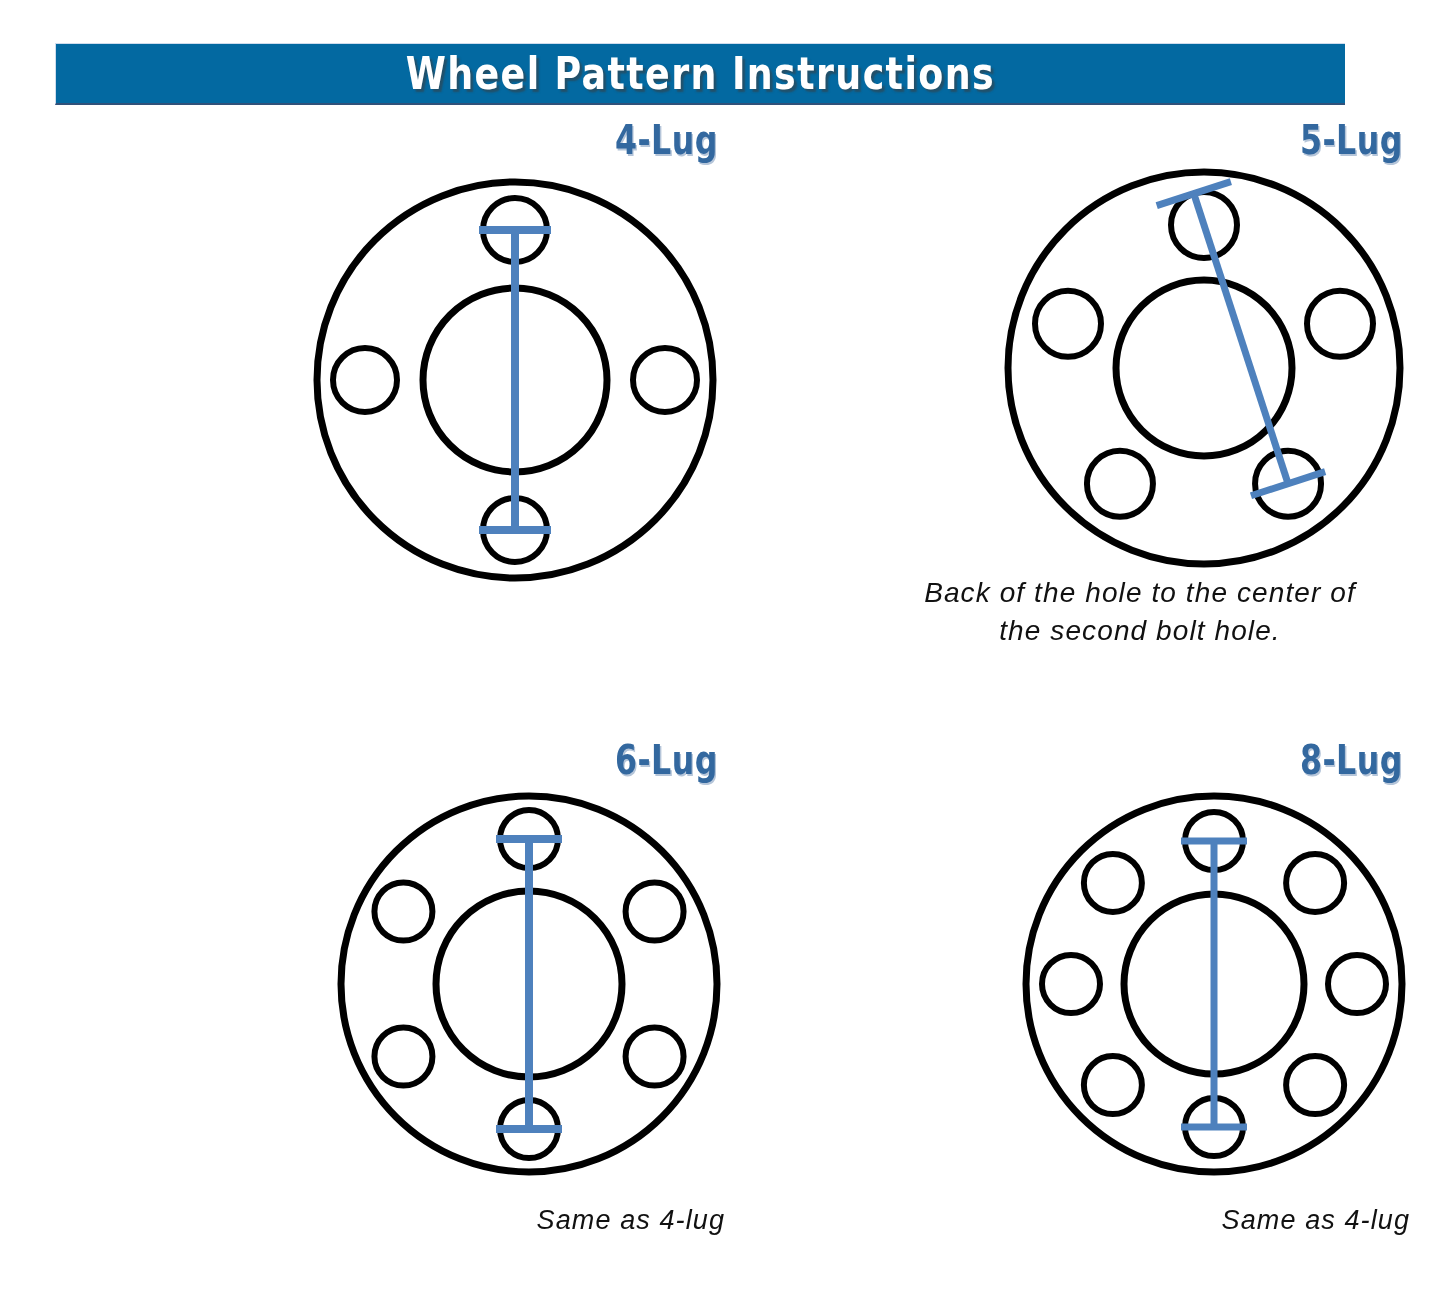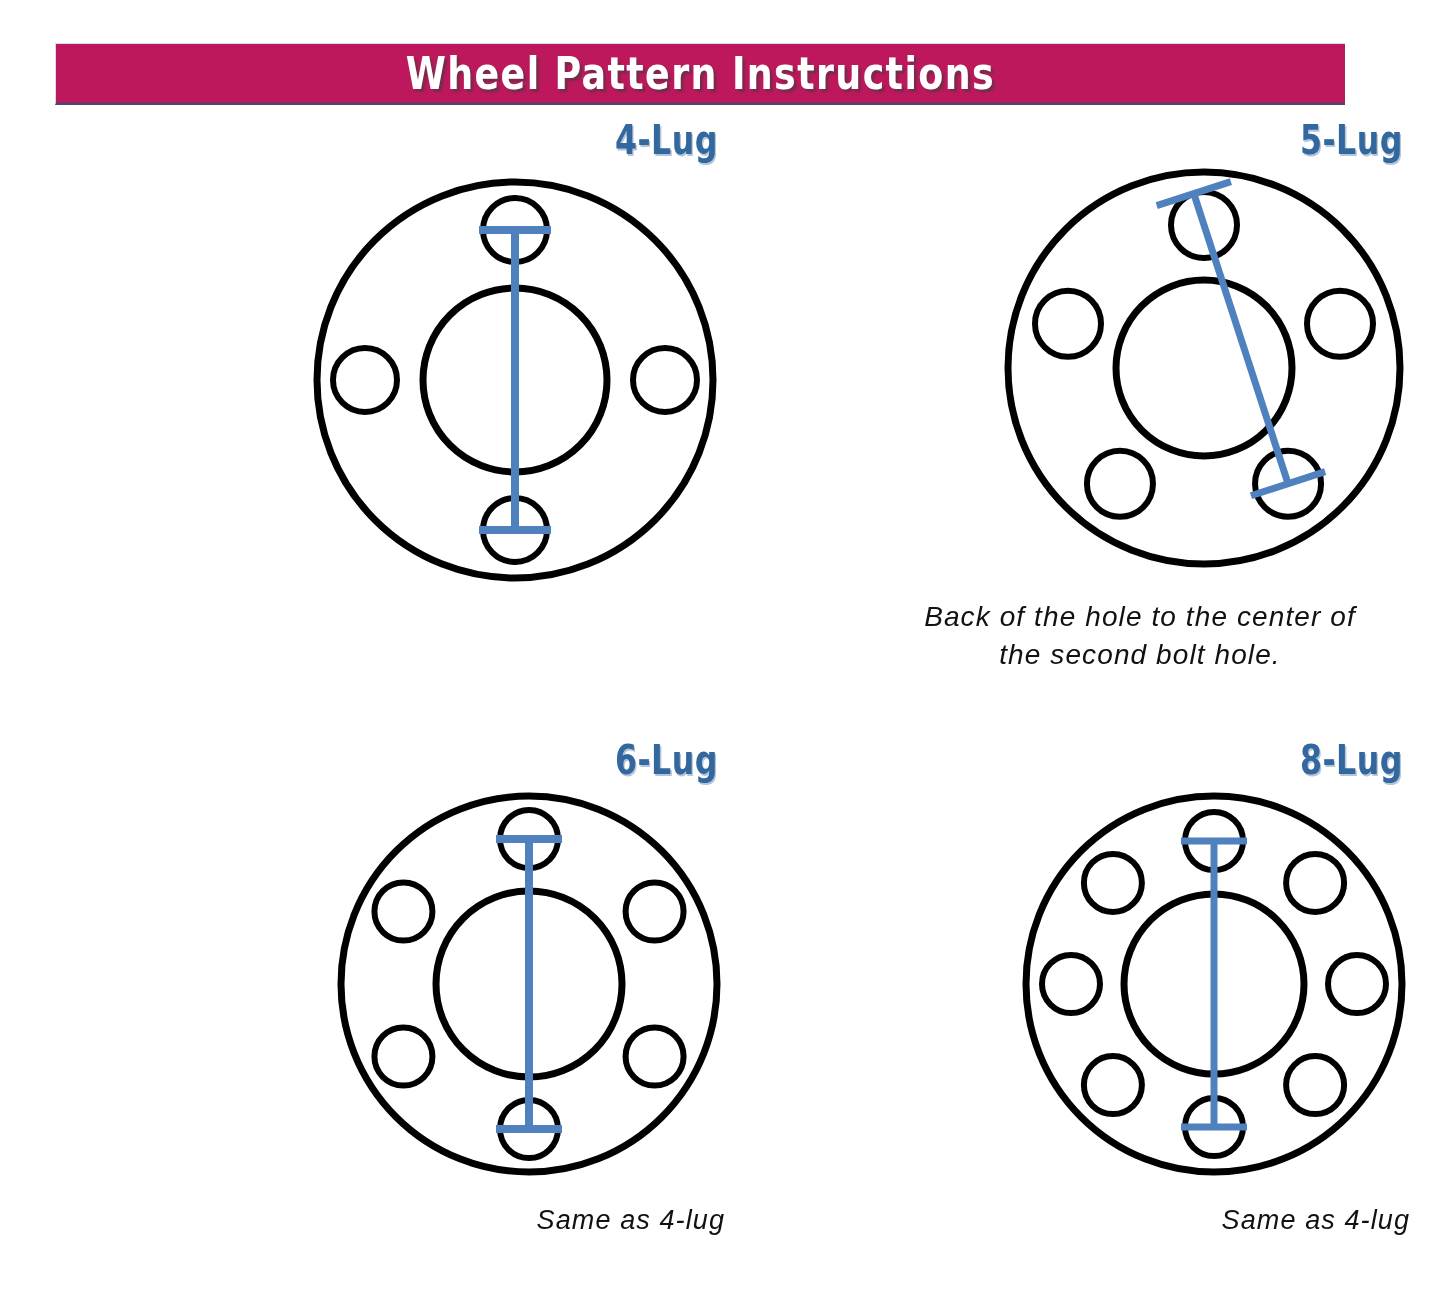--- a/index.html
+++ b/index.html
@@ -16,21 +16,21 @@
     overflow: hidden;
   }
 
   
   .banner {
     position: absolute;
     left: 55px;
     top: 43px;
     width: 1290px;
     height: 62px;
-    background: #be185d;
+    background: #0369a1;
     border-top: 1px solid #cfdced;
     border-left: 1px solid #cfdced;
     border-bottom: 2px solid #31517a;
     box-sizing: border-box;
     display: flex;
     align-items: center;
     justify-content: center;
   }
   .banner-title {
     color: #ffffff;
@@ -87,21 +87,21 @@
     line-height: 1.35;
     letter-spacing: 1.1px;
     color: #111111;
     text-align: center;
     white-space: pre-line;
     margin: 0;
   }
 
   
   .panel-4lug .caption { margin-top: 24px; width: 470px; }
-  .panel-5lug .caption { margin-top: 24px; width: 540px; }
+  .panel-5lug .caption { width: 540px; }
   .panel-6lug .caption { margin-top: 22px; font-size: 27px; }
   .panel-8lug .caption { margin-top: 22px; font-size: 27px; }
 
   .panel-4lug .wheel-wrap { margin-top: 10px; }
   .panel-5lug .wheel-wrap { margin-top: 10px; }
   .panel-5lug .panel-title { margin-bottom: -8px; }
 </style>
 </head>
 <body>
 

